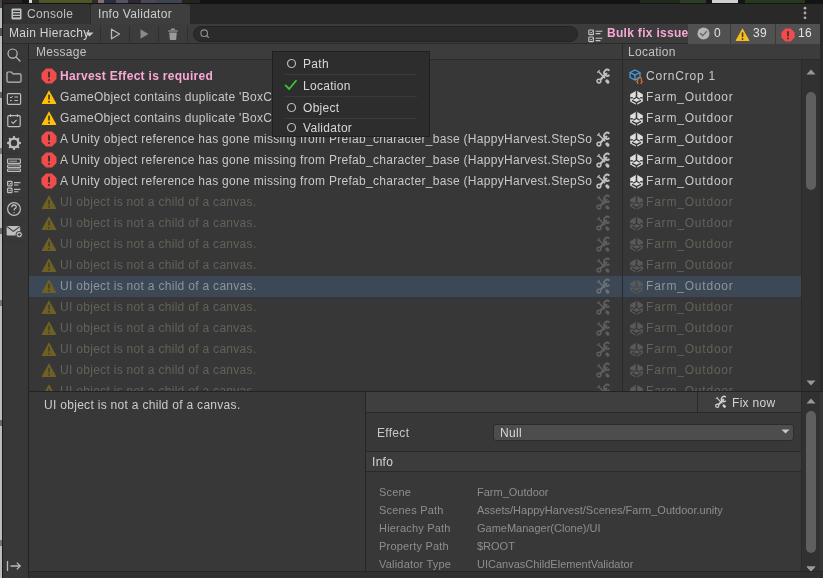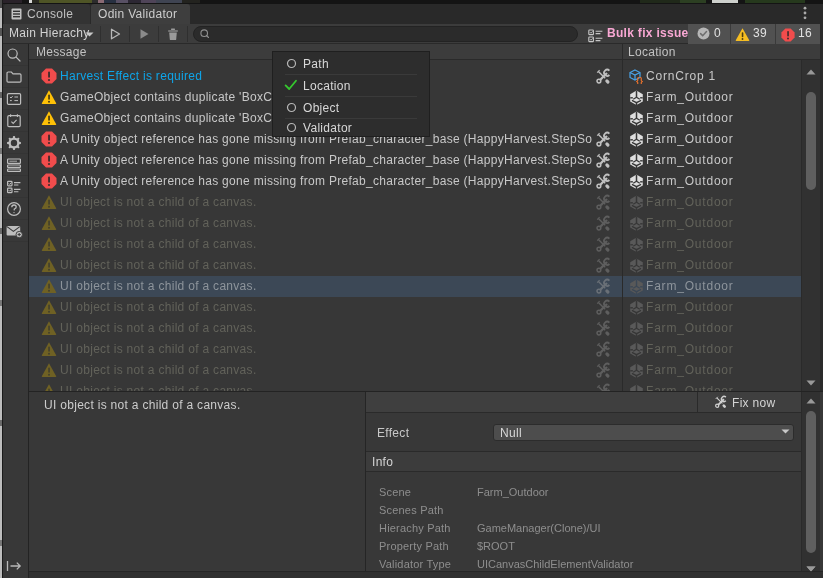--- a/index.html
+++ b/index.html
@@ -34,21 +34,21 @@
         <g>
           <rect x="0.5" y="0.5" width="10" height="11" rx="1" fill="#c2c2c2"></rect>
           <rect x="2" y="2.6" width="7" height="1.4" fill="#333333"></rect>
           <rect x="2" y="5.3" width="7" height="1.4" fill="#333333"></rect>
           <rect x="2" y="8" width="7" height="1.4" fill="#333333"></rect>
         </g>
       </svg>
     </div>
 <div class="abs t12" style="left:27px;top:7px;color:#c0c0c0;">Console</div>
 <div class="abs" style="left:91px;top:4px;width:99px;height:20px;background:#3e3e3e;border-radius:3px 3px 0 0;"></div>
-<div class="abs t12" style="left:98px;top:7px;color:#cdcdcd;">Odin Validator</div>
+<div class="abs t12" style="left:98px;top:7px;color:#cdcdcd;">Info Validator</div>
 <div class="abs" style="left:803px;top:6px;">
       <svg width="4" height="14" viewBox="0 0 4 14" style="">
         <g fill="#aaaaaa">
           <circle cx="2" cy="2.2" r="1.4"></circle>
           <circle cx="2" cy="7" r="1.4"></circle>
           <circle cx="2" cy="11.8" r="1.4"></circle>
         </g>
       </svg>
     </div>
 <div class="abs" style="left:0;top:24px;width:823px;height:20px;background:#3c3c3c;border-bottom:1px solid #2a2a2a;"></div>
@@ -244,21 +244,21 @@
 <div class="abs t12" style="left:628px;top:45px;color:#c2c2c2;">Location</div>
 <div class="abs" style="left:29px;top:60px;width:794px;height:331px;background:#373737;overflow:hidden;">
 <div class="abs" style="left:0;top:6px;width:772px;height:21px;">
 <div class="abs" style="left:12px;top:2px;">
           <svg width="16" height="16" viewBox="0 0 16 16" style="">
             <polygon points="5.0,0.5 11.0,0.5 15.5,5.0 15.5,11.0 11.0,15.5 5.0,15.5 0.5,11.0 0.5,5.0" fill="#f14c4c"></polygon>
             <rect x="7.1" y="3.4" width="1.9" height="6.3" rx="0.9" fill="#432c2c"></rect>
             <circle cx="8.0" cy="12.0" r="1.1" fill="#432c2c"></circle>
           </svg>
         </div>
-<div class="abs t12" style="left:31px;top:3px;color:#0ea5e9;width:533px;overflow:hidden;">Harvest Effect is required</div>
+<div class="abs t12" style="left:31px;top:3px;color:#f9a8d4;width:533px;overflow:hidden;font-weight:bold;">Harvest Effect is required</div>
 <div class="abs" style="left:566px;top:2px;">
           <svg width="17" height="17" viewBox="0 0 17 17">
 <g stroke="#c0c0c0" fill="none">
  <path d="M4.8 12.2 L12.0 5.0" stroke-width="2.3"></path>
  <circle cx="3.9" cy="13.1" r="1.9" stroke-width="1.5"></circle>
  <path d="M14.4 2.6 A3.1 3.1 0 1 0 14.4 7.0" stroke-width="1.8"></path>
  <path d="M3.4 3.4 L10.2 10.2" stroke-width="1.4"></path>
  <path d="M2.2 4.6 L4.6 2.2" stroke-width="1.2"></path>
  <rect x="10.8" y="11.2" width="3.2" height="4.6" rx="1.5" transform="rotate(-45 12.4 13.5)" fill="#c0c0c0" stroke="none"></rect>
 </g>
@@ -846,20 +846,21 @@
 <div class="abs" style="left:781px;top:429px;">
       <svg width="9" height="5" viewBox="0 0 9 5" style="">
         <path d="M0.5 0.5 L8.5 0.5 L4.5 4.5 Z" fill="#c8c8c8"></path>
       </svg>
     </div>
 <div class="abs" style="left:366px;top:451px;width:435px;height:21px;background:#3c3c3c;border-top:1px solid #2a2a2a;border-bottom:1px solid #2a2a2a;"></div>
 <div class="abs t12" style="left:372px;top:455px;color:#d4d4d4;">Info</div>
 <div class="abs" style="left:379px;top:486px;font-size:11px;letter-spacing:0.2px;color:#8e8e8e;white-space:nowrap;">Scene</div>
 <div class="abs" style="left:477px;top:486px;font-size:11px;color:#8e8e8e;white-space:nowrap;">Farm_Outdoor</div>
 <div class="abs" style="left:379px;top:504px;font-size:11px;letter-spacing:0.2px;color:#8e8e8e;white-space:nowrap;">Scenes Path</div>
+<div class="abs" style="left:477px;top:504px;font-size:11px;color:#8e8e8e;white-space:nowrap;">Assets/HappyHarvest/Scenes/Farm_Outdoor.unity</div>
 <div class="abs" style="left:379px;top:522px;font-size:11px;letter-spacing:0.2px;color:#8e8e8e;white-space:nowrap;">Hierachy Path</div>
 <div class="abs" style="left:477px;top:522px;font-size:11px;color:#8e8e8e;white-space:nowrap;">GameManager(Clone)/UI</div>
 <div class="abs" style="left:379px;top:540px;font-size:11px;letter-spacing:0.2px;color:#8e8e8e;white-space:nowrap;">Property Path</div>
 <div class="abs" style="left:477px;top:540px;font-size:11px;color:#8e8e8e;white-space:nowrap;">$ROOT</div>
 <div class="abs" style="left:379px;top:558px;font-size:11px;letter-spacing:0.2px;color:#8e8e8e;white-space:nowrap;">Validator Type</div>
 <div class="abs" style="left:477px;top:558px;font-size:11px;color:#8e8e8e;white-space:nowrap;">UICanvasChildElementValidator</div>
 <div class="abs" style="left:801px;top:392px;width:1px;height:186px;background:#2a2a2a;"></div>
 <div class="abs" style="left:802px;top:392px;width:18px;height:186px;background:#313131;"></div>
 <div class="abs" style="left:806px;top:398px;">
       <svg width="10" height="6" viewBox="0 0 10 6" style="">

